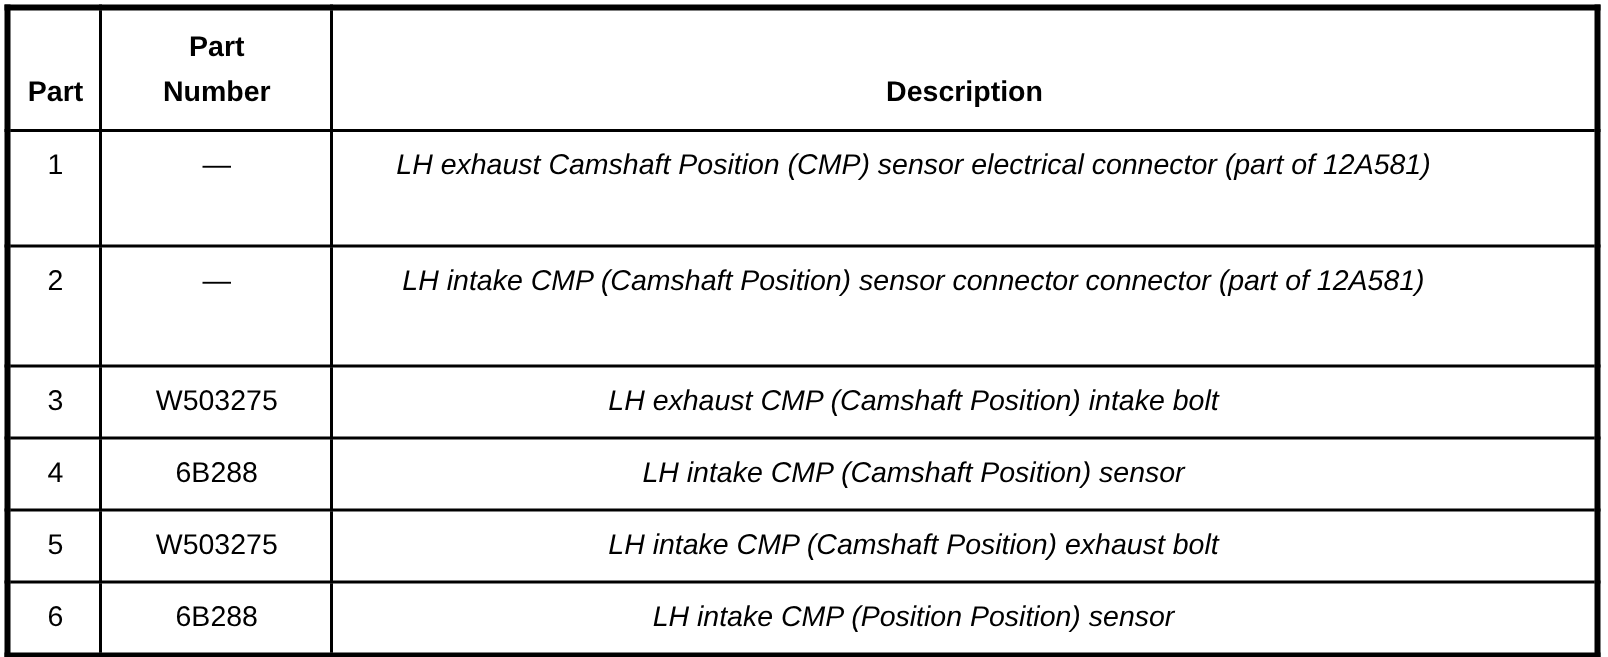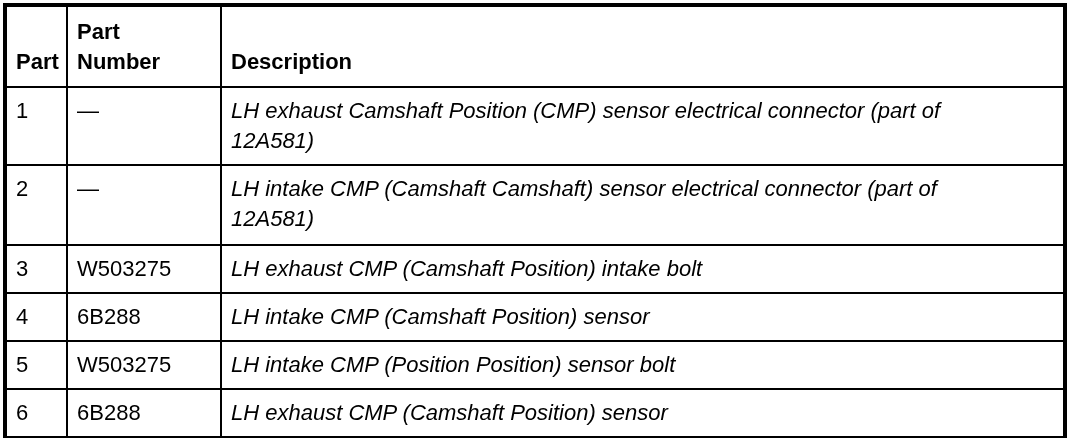--- a/index.html
+++ b/index.html
@@ -31,23 +31,23 @@
   table.parts-table,
   table.parts-table th,
   table.parts-table td {
     border: 2px solid #000000;
   }
   table.parts-table {
     border: 4px solid #000000;
   }
 
   th, td {
-    font-size: 22px;
+    font-size: 19px;
     line-height: 30px;
-    text-align: left;
+    text-align: center;
     padding: 8px 8px 8px 9px;
     overflow: hidden;
   }
 
   thead tr { height: 82px; }
   thead th {
     font-weight: bold;
     vertical-align: bottom;
     white-space: pre-line; 
     padding-bottom: 9px;
@@ -89,37 +89,37 @@
     </thead>
     <tbody>
       <tr class="row-1">
         <td class="cell-item">1</td>
         <td class="cell-part">—</td>
         <td class="cell-desc">LH exhaust Camshaft Position (CMP) sensor electrical connector (part of 12A581)</td>
       </tr>
       <tr class="row-2">
         <td class="cell-item">2</td>
         <td class="cell-part">—</td>
-        <td class="cell-desc">LH intake CMP (Camshaft Camshaft) sensor electrical connector (part of 12A581)</td>
+        <td class="cell-desc">LH intake CMP (Camshaft Position) sensor connector connector (part of 12A581)</td>
       </tr>
       <tr class="row-3">
         <td class="cell-item">3</td>
         <td class="cell-part">W503275</td>
         <td class="cell-desc">LH exhaust CMP (Camshaft Position) intake bolt</td>
       </tr>
       <tr class="row-4">
         <td class="cell-item">4</td>
         <td class="cell-part">6B288</td>
         <td class="cell-desc">LH intake CMP (Camshaft Position) sensor</td>
       </tr>
       <tr class="row-5">
         <td class="cell-item">5</td>
         <td class="cell-part">W503275</td>
-        <td class="cell-desc">LH intake CMP (Position Position) sensor bolt</td>
+        <td class="cell-desc">LH intake CMP (Camshaft Position) exhaust bolt</td>
       </tr>
       <tr class="row-6">
         <td class="cell-item">6</td>
         <td class="cell-part">6B288</td>
-        <td class="cell-desc">LH exhaust CMP (Camshaft Position) sensor</td>
+        <td class="cell-desc">LH intake CMP (Position Position) sensor</td>
       </tr>
     </tbody>
   </table>
 </div>
 
 </body></html>

